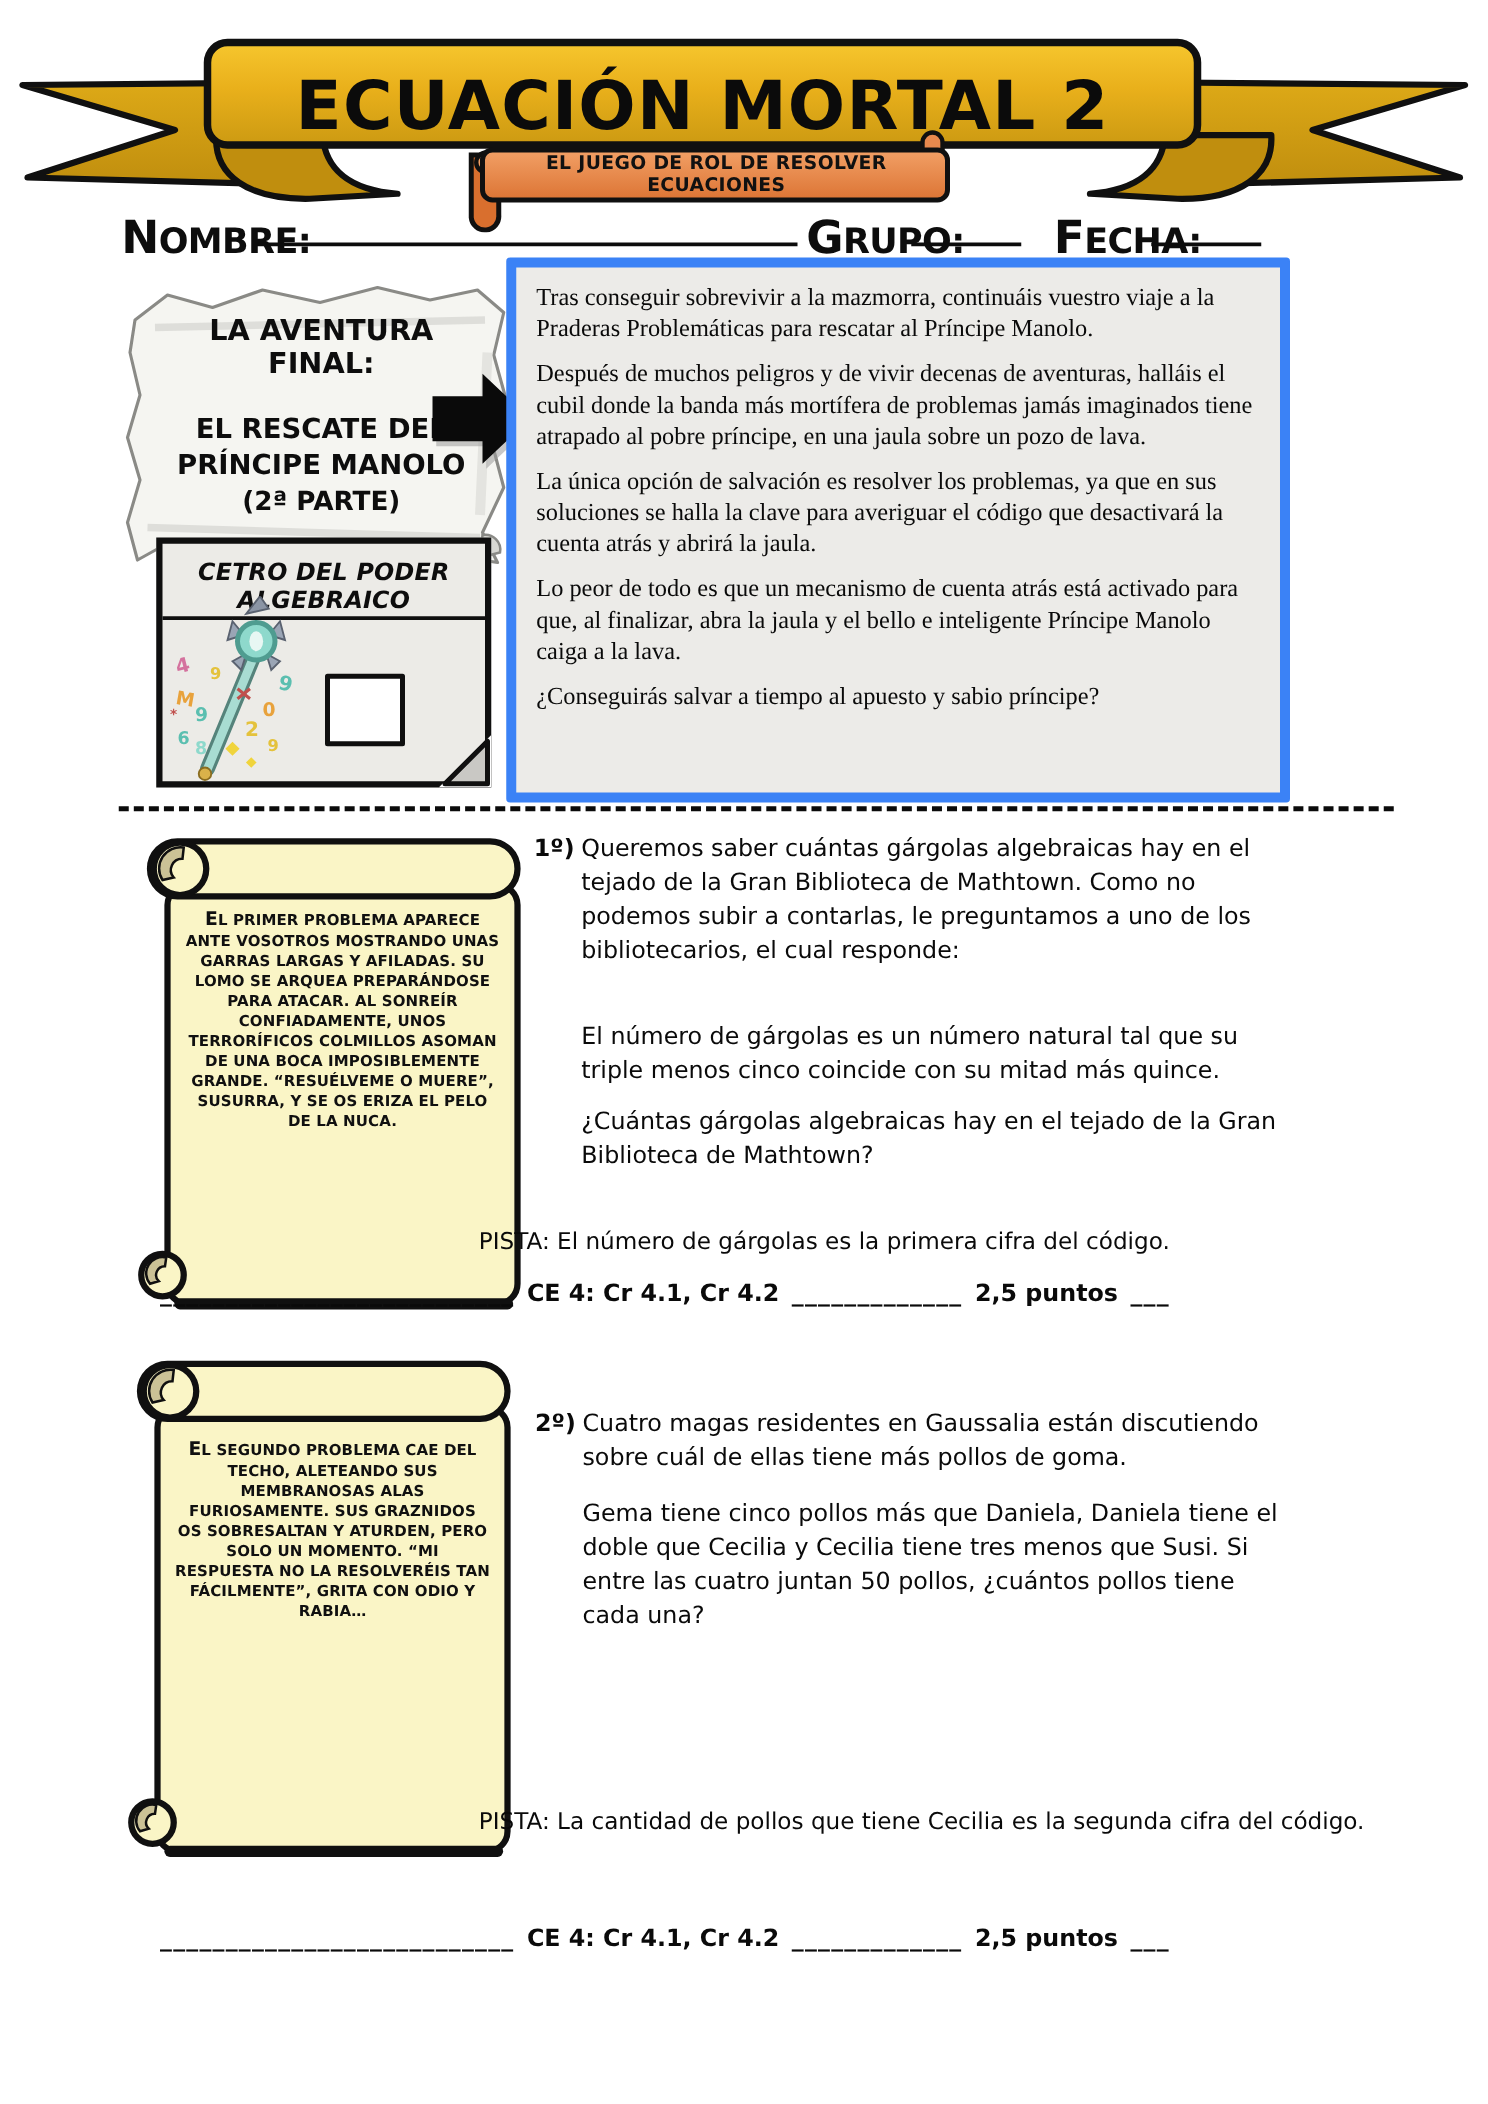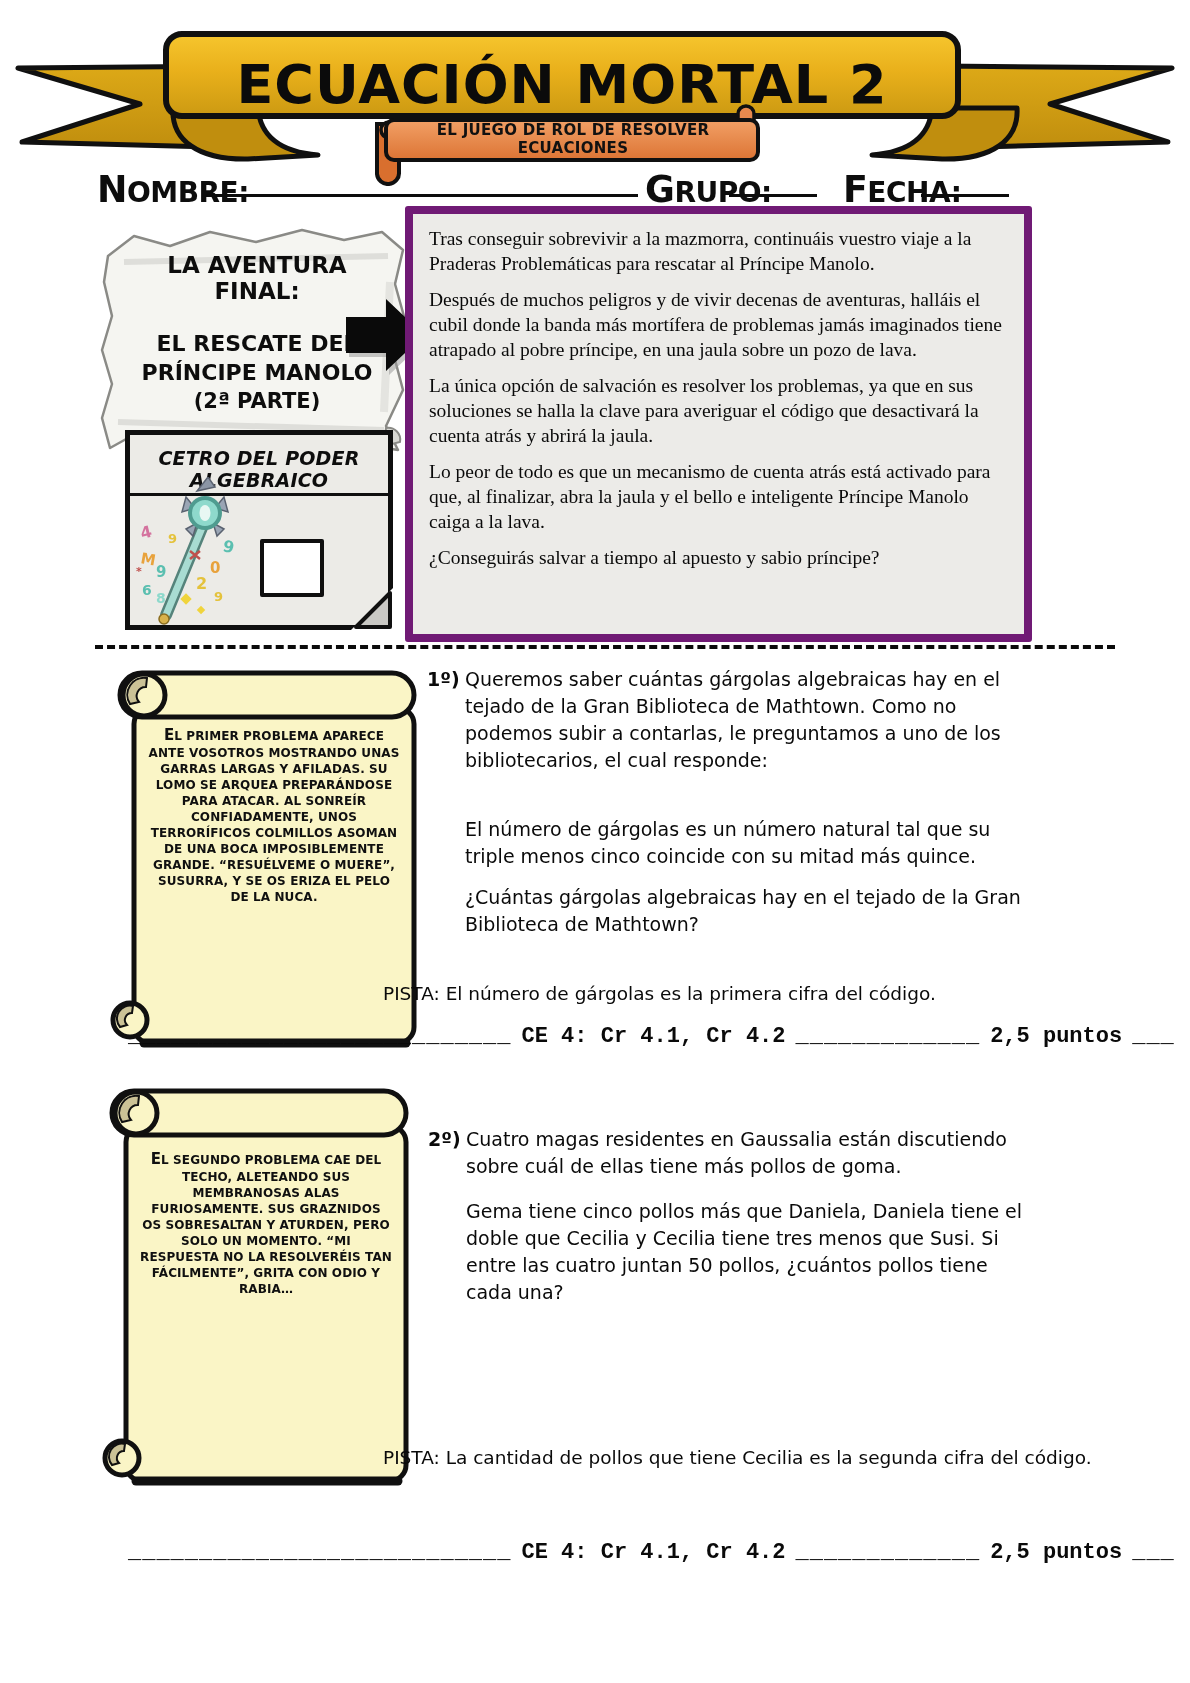--- a/index.html
+++ b/index.html
@@ -29,40 +29,40 @@
   .cetro-box{left:125px;top:430px;width:268px;height:200px;background:#ECEBE7;
     border:5px solid #0f0f0f;box-sizing:border-box;}
   .cetro-title{position:absolute;left:0;top:12px;width:100%;text-align:center;}
   .cetro-title span{display:inline-block;font-weight:800;font-size:19px;letter-spacing:0.2px;
     border-bottom:3px solid #0f0f0f;padding-bottom:2px;font-style:italic;}
   .checkbox{position:absolute;left:130px;top:104px;width:56px;height:50px;background:#fff;
     border:4px solid #0f0f0f;border-radius:2px;}
 
   
   .story-box{left:405px;top:206px;width:627px;height:436px;box-sizing:border-box;
-    background:#ECEBE8;border:8px solid #701a75;border-radius:3px;padding:12px 12px 10px 16px;
+    background:#ECEBE8;border:8px solid #3b82f6;border-radius:3px;padding:12px 12px 10px 16px;
     font-family:"Liberation Serif",serif;font-size:19.5px;line-height:1.3;color:#0a0a0a;}
   .story-box p{margin:0 0 10px 0;}
 
   
   .divider{left:95px;top:645px;width:1020px;border-top:4px dashed #0b0b0b;height:0;}
 
   
   .scroll-text{position:absolute;text-align:center;font-weight:700;font-size:12px;
     line-height:1.33;letter-spacing:0.1px;color:#101010;}
   .scroll-text::first-letter{font-size:1.25em;}
 
   
   .prob{font-size:19px;line-height:1.42;color:#0a0a0a;}
   .prob .para{position:relative;padding-left:38px;}
   .prob .pnum{position:absolute;left:0;top:0;font-weight:700;}
   .pista{font-size:18.5px;color:#0a0a0a;}
   .pista-wrap{padding-left:80px;text-indent:-80px;}
   .ce-row{display:flex;align-items:baseline;gap:10px;white-space:nowrap;
-    font-weight:700;font-size:22px;color:#0a0a0a;font-family:Liberation Mono, monospace;}
+    font-weight:700;font-size:19px;color:#0a0a0a;}
   .ce-row .ul{letter-spacing:1px;}
 </style>
 </head>
 <body>
 
 <div class="page">
 
   <svg class="abs" style="left:0;top:8px" width="1190" height="178" viewBox="0 0 1190 178">
     <defs>
       <linearGradient id="gGold" x1="0" y1="0" x2="0" y2="1">

